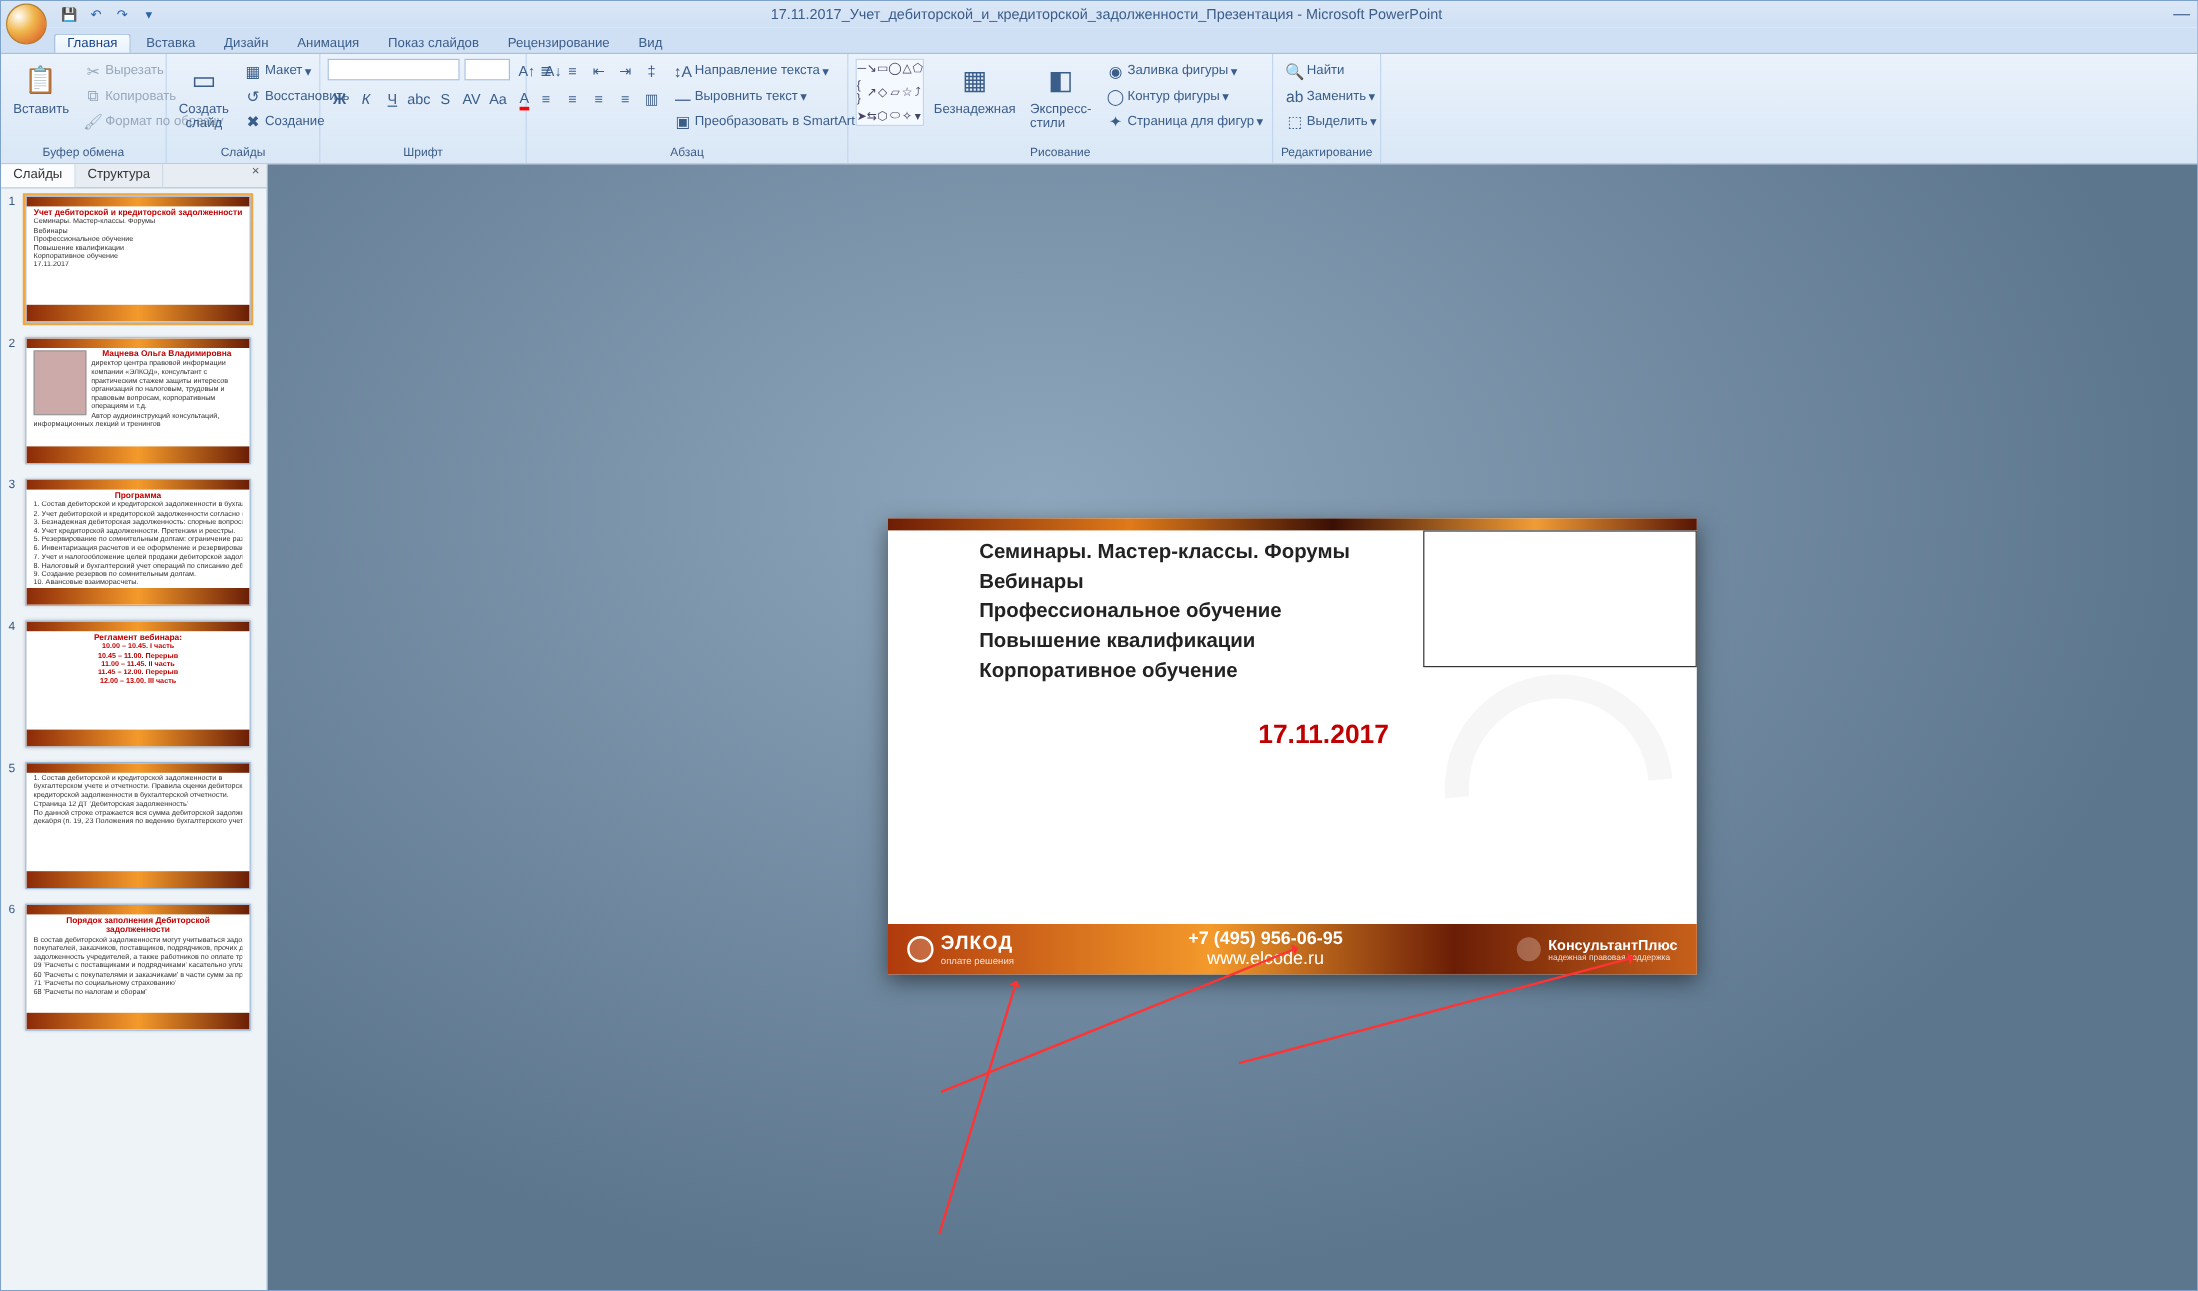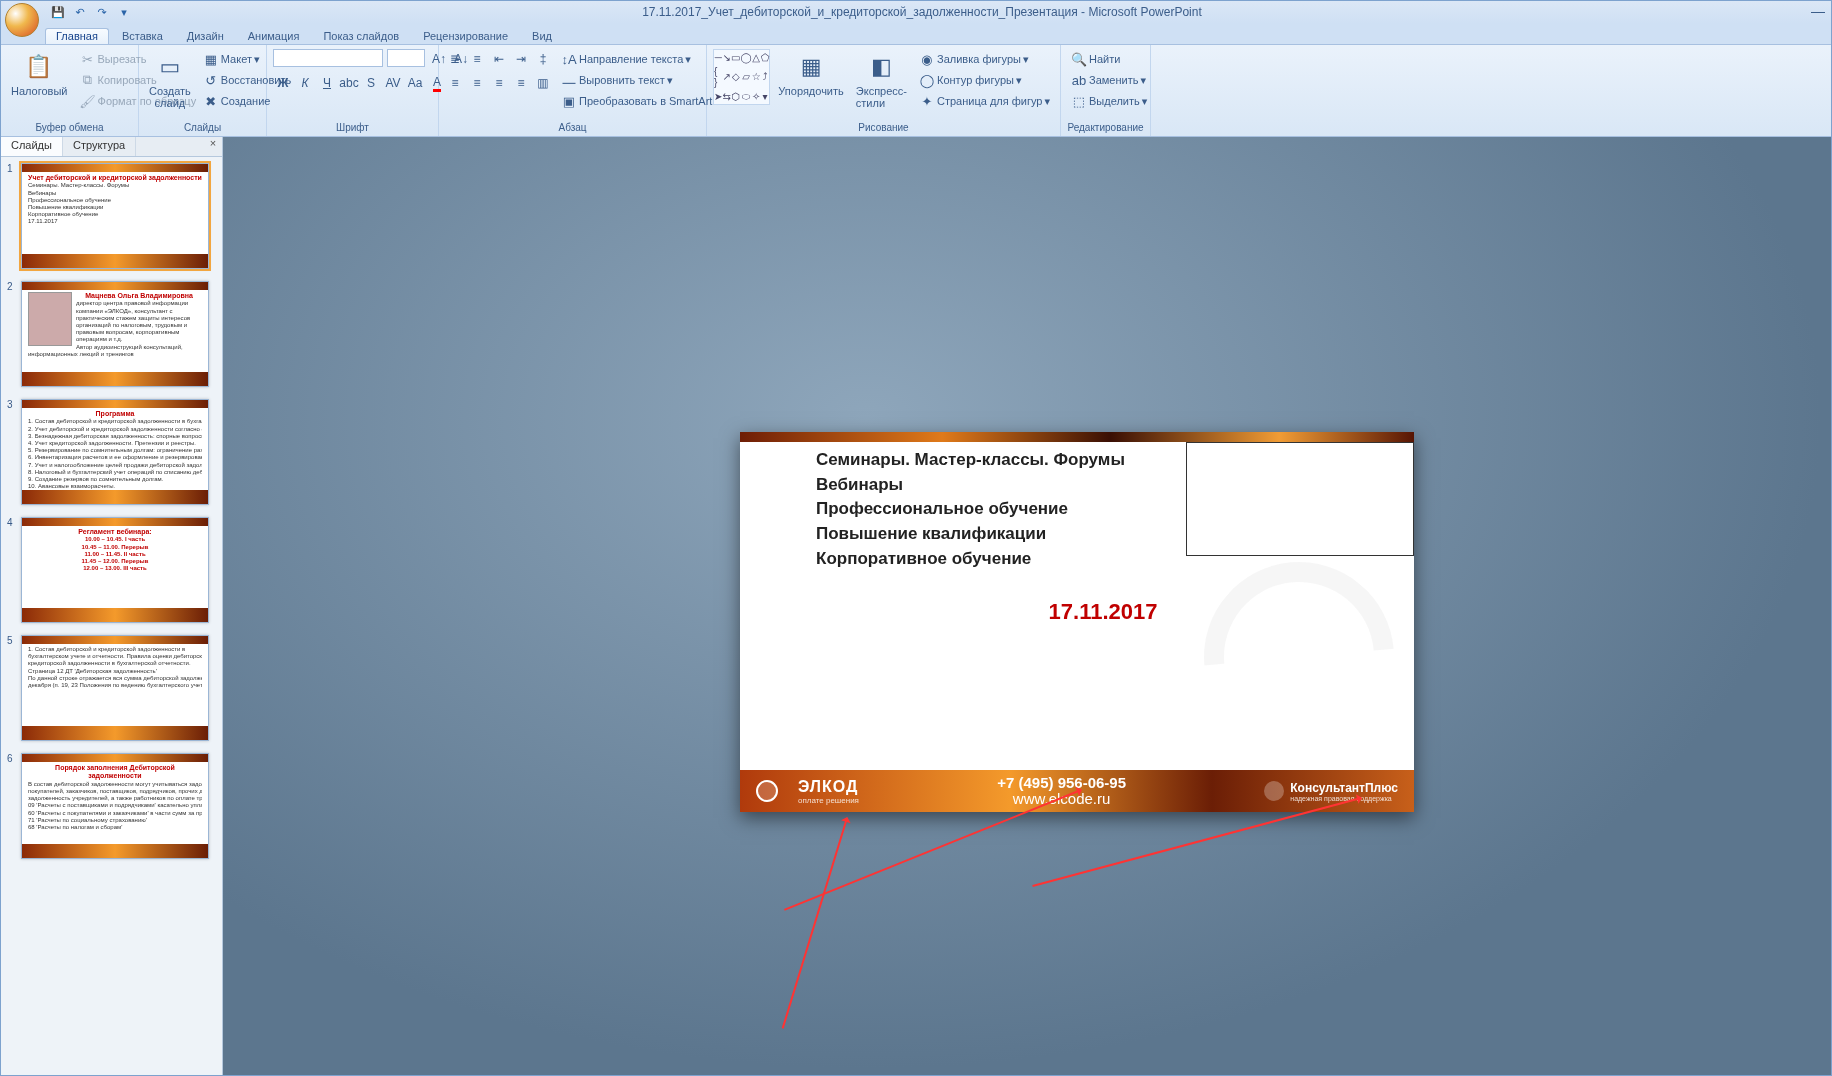--- a/index.html
+++ b/index.html
@@ -52,21 +52,21 @@
   .editor { flex:1; background: radial-gradient(ellipse at 40% 30%, #8ea6bb, #5c768e 70%); position:relative; overflow:hidden; }
   .slide { position:absolute; left:517px; top:295px; width:674px; height:380px; background:#fff; box-shadow:0 6px 18px rgba(0,0,0,.5); }
   .slide-top { height:10px; background:linear-gradient(90deg,#6e1d05,#e07a1a 30%,#3a0f04 55%,#f19c35 80%,#571504); }
   .slide-body { padding:2px 24px 0 76px; position:relative; height:328px; }
   .slide-title { color:#c00000; font-size:30px; font-weight:600; line-height:1.15; text-align:left; margin-top:2px; white-space:pre-line; }
   .slide-list { margin-top:4px; font-size:17px; font-weight:600; color:#222; line-height:1.45; white-space:pre-line; }
   .slide-date { color:#c00000; font-size:22px; font-weight:bold; text-align:center; margin-top:28px; }
   .corner-img { position:absolute; right:0; top:10px; width:228px; height:114px; border:1px solid #333; background:#fff; }
   .swirl { position:absolute; right:20px; top:120px; width:190px; height:190px; border:20px solid #eee; border-color:#eee transparent transparent #eee; border-radius:50%; opacity:.5; transform:rotate(40deg); }
   .slide-foot { height:42px; background:linear-gradient(90deg,#b03a0c,#f49a2b 40%,#6b1e06 70%,#c8601a); display:flex; align-items:center; color:#fff; padding:0 16px; justify-content:space-between; font-size:13px; }
-  .foot-left { display:flex; align-items:center; gap:20px; }
+  .foot-left { display:flex; align-items:center; gap:6px; }
   .foot-logo { width:22px;height:22px;border-radius:50%;background:#fff3; border:2px solid #fff; }
   .foot-center { text-align:center; line-height:1.1; }
   .foot-right { display:flex; align-items:center; gap:6px; font-size:12px; }
 
   .arrow { position:absolute; background:#f33; height:2px; transform-origin:left center; }
   .arrow::after { content:""; position:absolute; left:-6px; top:-4px; border:5px solid transparent; border-right-color:#f33; }
 
 </style>
 </head>
 <body>
@@ -92,21 +92,21 @@
     <div class="tab">Показ слайдов</div>
     <div class="tab">Рецензирование</div>
     <div class="tab">Вид</div>
   </div>
 
   <div class="ribbon">
     <div class="group" style="width:138px">
       <div class="group-body">
         <div class="rbtn">
           <div class="ic">📋</div>
-          <span>Налоговый</span>
+          <span>Вставить</span>
         </div>
         <div class="stack">
           <div class="rbtn small disabled">
               <span class="ic">✂</span>
               <span>Вырезать</span>
             </div>
           <div class="rbtn small disabled">
               <span class="ic">⧉</span>
               <span>Копировать</span>
             </div>
@@ -219,21 +219,21 @@
             <span>⤴</span>
           <span>➤</span>
             <span>⇆</span>
             <span>⬡</span>
             <span>⬭</span>
             <span>✧</span>
             <span>▾</span>
         </div>
         <div class="rbtn">
             <div class="ic">▦</div>
-            <span>Упорядочить</span>
+            <span>Безнадежная</span>
           </div>
         <div class="rbtn">
             <div class="ic">◧</div>
             <span>Экспресс-стили</span>
           </div>
         <div class="stack disabled">
           <div class="rbtn small"><span class="ic">◉</span><span>Заливка фигуры</span> ▾</div>
           <div class="rbtn small"><span class="ic">◯</span><span>Контур фигуры</span> ▾</div>
           <div class="rbtn small"><span class="ic">✦</span><span>Страница для фигур</span> ▾</div>
         </div>

